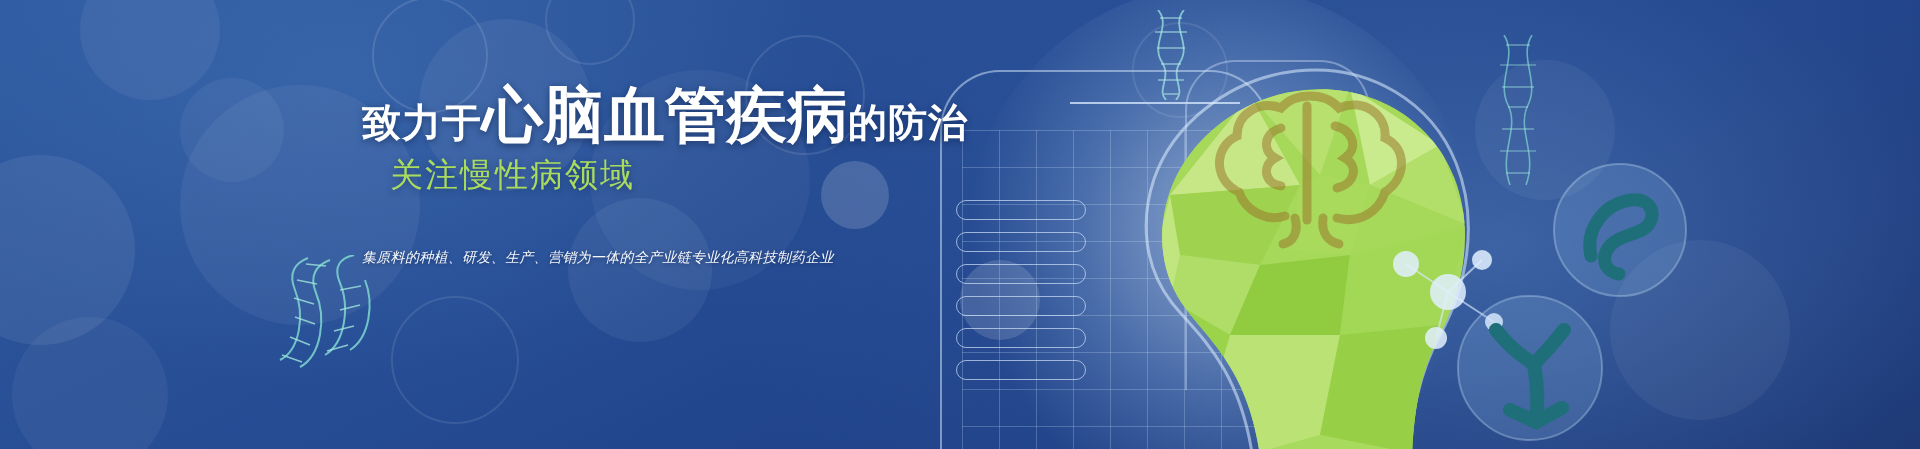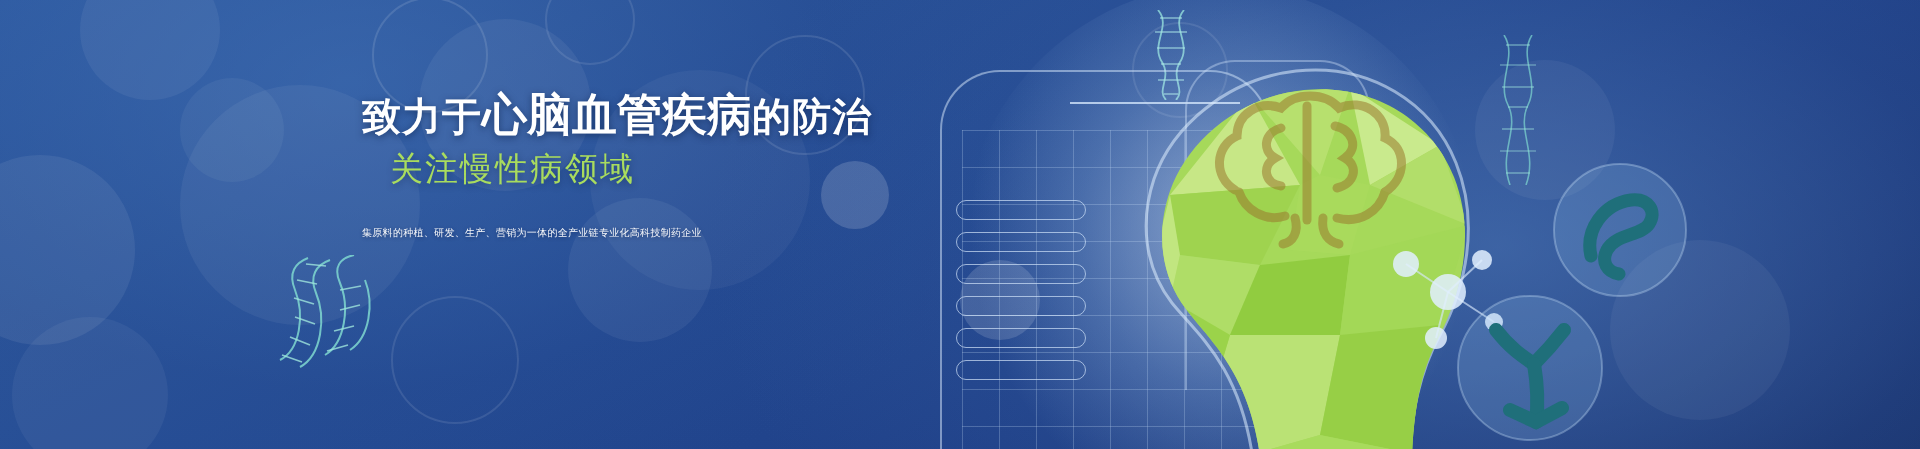--- a/index.html
+++ b/index.html
@@ -67,40 +67,41 @@
   .copy{position:absolute;left:362px;top:92px;z-index:40;}
   .line1{
     color:#ffffff;
     font-weight:bold;
     font-size:39px;
     line-height:46px;
     letter-spacing:1px;
     white-space:nowrap;
     text-shadow:0 2px 7px rgba(10,28,66,0.55);
   }
-  .line1 .emph{font-size:45px;letter-spacing:0px;}
+  .line1 .emph{font-size:61px;letter-spacing:0px;}
   .line2{
     color:#a9dc5e;
     font-size:33px;
     line-height:48px;
     letter-spacing:2px;
     white-space:nowrap;
     margin-top:5px;
     text-shadow:0 2px 7px rgba(10,28,66,0.45);
     margin-left:28px;
   }
   .subtitle{
     color:#ffffff;
-    font-size:10px;
+    font-size:14px;
     line-height:20px;
     letter-spacing:0.3px;
     white-space:nowrap;
-    margin-top:30px;
+    margin-top:48px;
     opacity:0.96;
     text-shadow:0 1px 4px rgba(10,28,66,0.5);
+    font-style:italic;
   }
 </style>
 </head>
 <body>
 
 <div class="banner">
 
   <div id="bokeh-layer">
       <div class="bokeh" style="left: -55px; top: 155px; width: 190px; height: 190px; background: rgba(255, 255, 255, 0.07);"></div>
       <div class="bokeh" style="left: 80px; top: -40px; width: 140px; height: 140px; background: rgba(255, 255, 255, 0.06);"></div>

